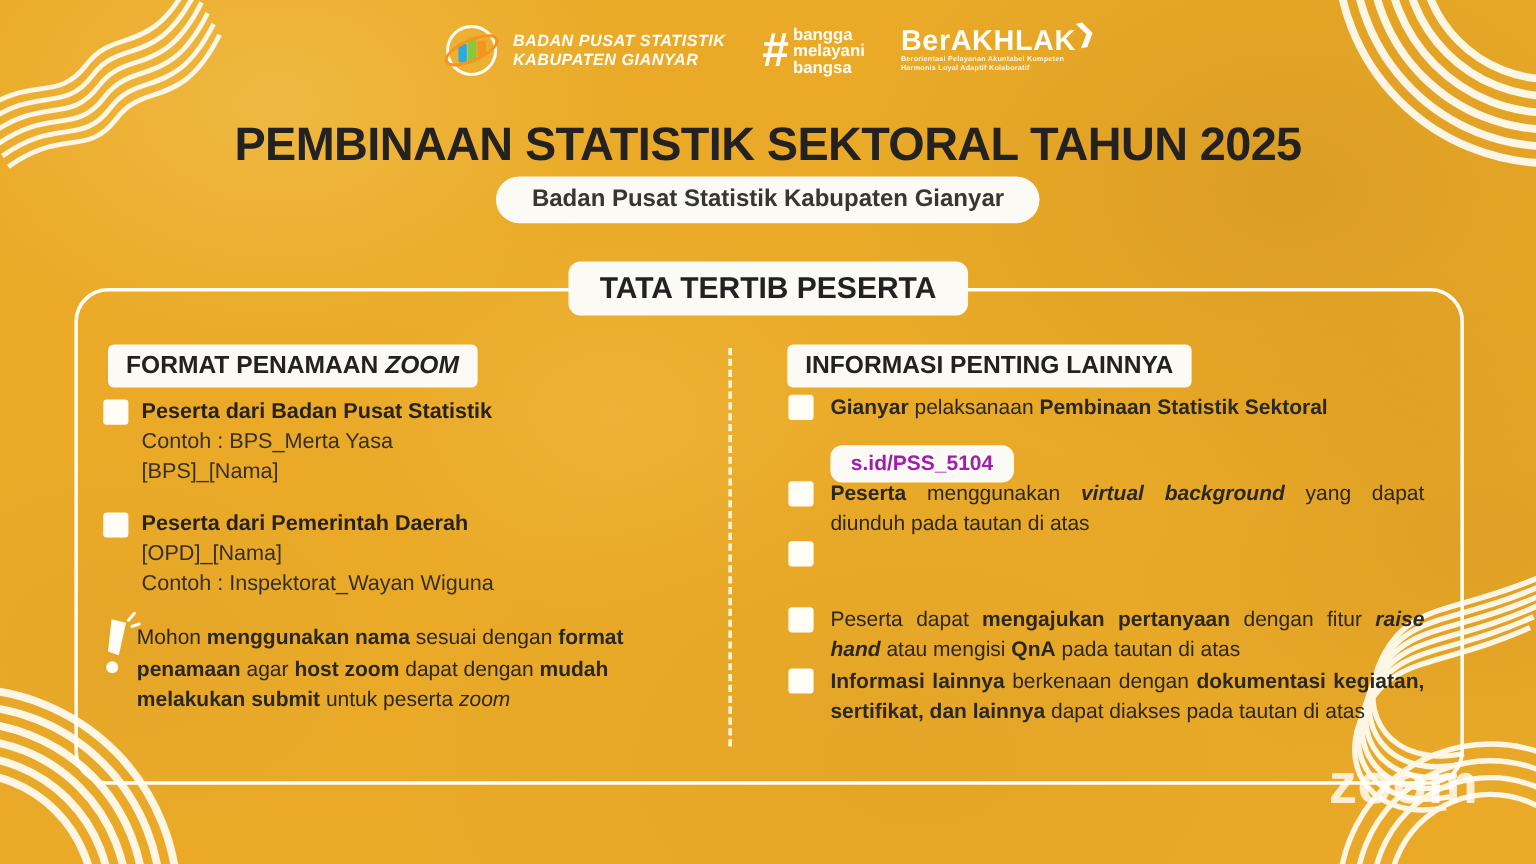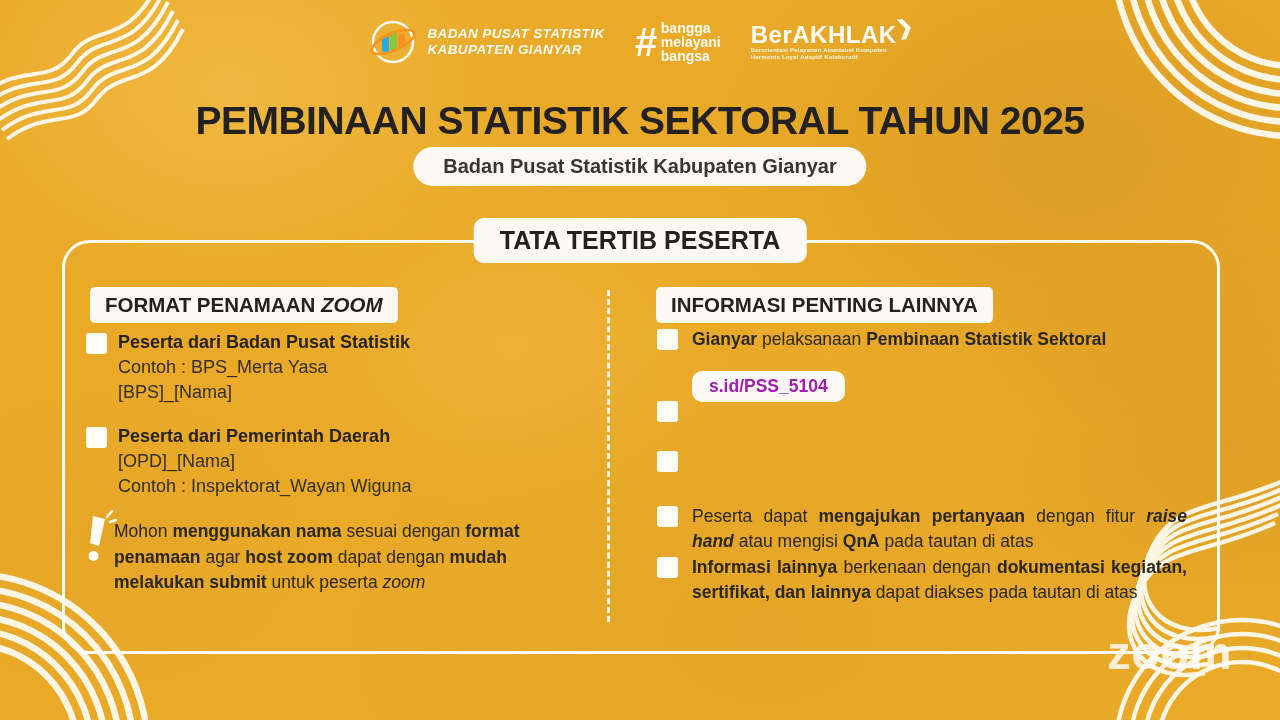--- a/index.html
+++ b/index.html
@@ -181,20 +181,21 @@
   <div class="note-text" style="top:519px;"><span>Mohon </span><span style="font-weight: 700;">menggunakan nama</span><span> sesuai dengan </span><span style="font-weight: 700;">format penamaan</span><span> agar </span><span style="font-weight: 700;">host zoom</span><span> dapat dengan </span><span style="font-weight: 700;">mudah melakukan submit</span><span> untuk peserta </span><span style="font-style: italic;">zoom</span></div>
 
   <div class="col-heading" style="left:656px; top:287px;">INFORMASI PENTING LAINNYA</div>
 
   <span class="sq" style="left:657px; top:329px;"></span>
   <div class="right-item" style="top:327px;"><span style="font-weight: 700;">Gianyar</span><span> pelaksanaan </span><span style="font-weight: 700;">Pembinaan Statistik Sektoral</span></div>
 
   <div class="link-pill">s.id/PSS_5104</div>
 
   <span class="sq" style="left:657px; top:401px;"></span>
+  <div class="right-item" style="top:399px;"><span style="font-weight: 700;">Peserta</span><span> menggunakan </span><span style="font-weight: 700; font-style: italic;">virtual background</span><span> yang dapat diunduh pada tautan di atas</span></div>
 
   <span class="sq" style="left:657px; top:451px;"></span>
 
   <span class="sq" style="left:657px; top:506px;"></span>
   <div class="right-item" style="top:504px;"><span>Peserta dapat </span><span style="font-weight: 700;">mengajukan pertanyaan</span><span> dengan fitur </span><span style="font-weight: 700; font-style: italic;">raise hand</span><span> atau mengisi </span><span style="font-weight: 700;">QnA</span><span> pada tautan di atas</span></div>
 
   <span class="sq" style="left:657px; top:557px;"></span>
   <div class="right-item" style="top:555px;"><span style="font-weight: 700;">Informasi lainnya</span><span> berkenaan dengan </span><span style="font-weight: 700;">dokumentasi kegiatan, sertifikat, dan lainnya</span><span> dapat diakses pada tautan di atas</span></div>
 
   <div class="watermark">zoom</div>

